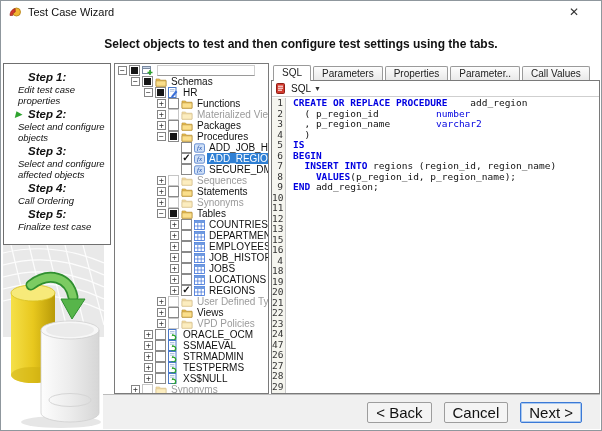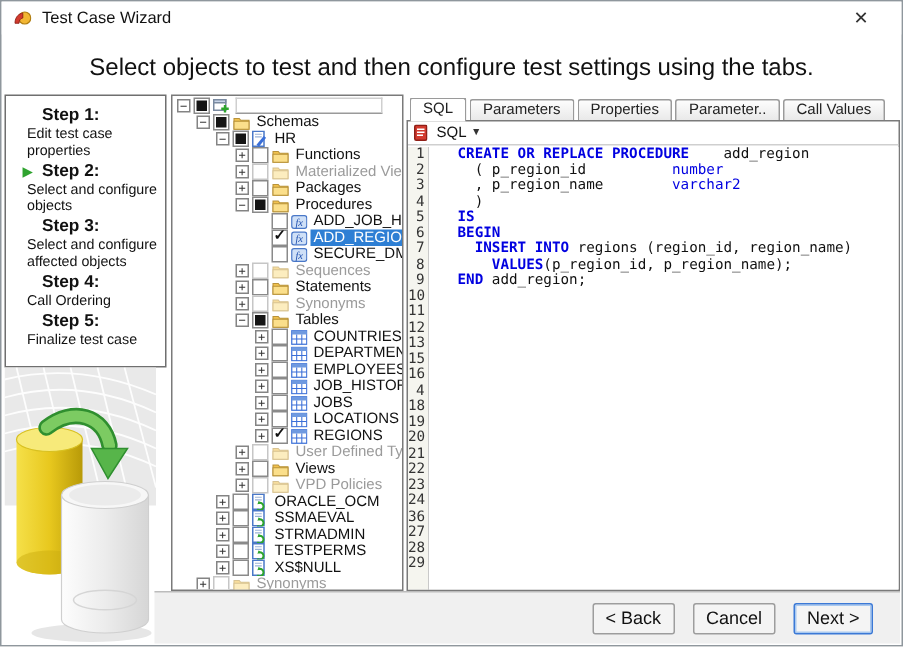--- a/index.html
+++ b/index.html
@@ -7,24 +7,24 @@
   .dialog{
     position:relative;width:602px;height:431px;background:#fff;
     border:1px solid #8f979d;font-family:"Liberation Sans",sans-serif;color:#111;
     overflow:hidden;
   }
   
   .titlebar{position:absolute;top:0;left:0;right:0;height:22px;display:flex;align-items:center;padding:0 8px;font-size:11px;background:#fff;}
   .titlebar .ttl{margin-left:5px;}
   .closebtn{margin-left:auto;margin-right:14px;font-size:12px;color:#333;cursor:default;line-height:1;}
   
-  .instruction{position:absolute;top:22px;left:0;right:0;height:40px;display:flex;justify-content:center;align-items:flex-start;padding-top:14px;font-weight:normal;font-size:16px;}
+  .instruction{position:absolute;top:22px;left:0;right:0;height:40px;display:flex;justify-content:center;align-items:flex-start;padding-top:14px;font-weight:bold;font-size:12px;}
   
   .steps{position:absolute;left:2px;top:62px;width:108px;height:182px;border:1px solid #6f6f6f;background:#fff;padding:7px 2px 0 12px;}
-  .step{position:relative;margin-bottom:2px;}
+  .step{position:relative;margin-bottom:2px;font-style:italic;}
   .step-title{font-weight:bold;font-size:11.5px;margin-left:12px;line-height:13px;}
   .step-desc{font-size:9.5px;margin-left:2px;line-height:11px;margin-bottom:2px;}
   .step-arrow{position:absolute;left:-1px;top:1px;color:var(--green);font-size:9px;line-height:10px;}
   
   .graphic{position:absolute;left:2px;top:244px;width:101px;height:185px;}
   
   .tree{position:absolute;left:113px;top:62px;width:155px;height:331px;border:1px solid #7a7a7a;background:#fff;overflow:hidden;font-size:10px;padding-top:1px;}
   .trow{display:flex;align-items:center;height:11px;white-space:nowrap;}
   .exp{flex:none;width:9px;height:9px;border:1px solid #848484;background:#fff;font:8px/7px "DejaVu Sans Mono",monospace;text-align:center;color:#333;margin-right:2px;}
   .exp.hid{visibility:hidden;}
@@ -46,26 +46,26 @@
   .editorbox{position:absolute;top:17px;left:0;right:0;bottom:0;border:1px solid #7a7a7a;background:#fff;}
   .toolbar{height:16px;display:flex;align-items:center;padding:0 6px 0 4px;border-bottom:1px solid #cfcfcf;font-size:10px;}
   .toolbar .sqldd{display:inline-flex;align-items:center;margin-left:4px;}
   .toolbar .caret{font-size:7px;margin-left:3px;color:#333;}
   .toolbar .obj{margin-left:auto;font-size:10px;color:#111;margin-top:36px;}
   .editor{position:absolute;top:17px;left:0;right:0;bottom:0;overflow:hidden;
     font-family:"DejaVu Sans Mono",monospace;font-size:9.5px;line-height:10.5px;
     background:linear-gradient(to right,#f5f5ef 0,#f5f5ef 13px,#c9c9c9 13px,#c9c9c9 14px,#fff 14px);}
   .cline{display:flex;height:10.5px;}
   .lnum{flex:none;width:13px;text-align:right;padding-right:2px;color:#333;}
-  .ctext{white-space:pre;padding-left:20px;}
+  .ctext{white-space:pre;padding-left:8px;}
   .kw{color:var(--kw);font-weight:bold;}
   .ty{color:var(--kw);}
   
   .footer{position:absolute;left:102px;right:1px;top:393px;bottom:1px;background:#f0f0f0;border-top:1px solid #bcbcbc;display:flex;align-items:center;justify-content:flex-end;gap:12px;padding-right:18px;}
-  .btn{min-width:50px;height:21px;font-size:12px;background:#f4f4f4;border:1px solid #9d9d9d;border-radius:2px;display:inline-flex;align-items:center;justify-content:center;padding:0 8px;color:#111;}
+  .btn{min-width:50px;height:21px;font-size:15px;background:#f4f4f4;border:1px solid #9d9d9d;border-radius:2px;display:inline-flex;align-items:center;justify-content:center;padding:0 8px;color:#111;}
   .btn.focused{border:1px solid #3b79d6;box-shadow:inset 0 0 0 1px #a9c9f0;}
 </style>
 </head>
 <body>
 
 <div class="dialog">
 
   <div class="titlebar">
     <span class="ticon">
       <svg width="12" height="12" viewBox="0 0 12 12">
@@ -606,21 +606,25 @@
           </div>
           <div class="cline">
             <span class="lnum">23</span>
             <span class="ctext"></span>
           </div>
           <div class="cline">
             <span class="lnum">24</span>
             <span class="ctext"></span>
           </div>
           <div class="cline">
-            <span class="lnum">36</span>
+            <span class="lnum">47</span>
+            <span class="ctext"></span>
+          </div>
+          <div class="cline">
+            <span class="lnum">26</span>
             <span class="ctext"></span>
           </div>
           <div class="cline">
             <span class="lnum">27</span>
             <span class="ctext"></span>
           </div>
           <div class="cline">
             <span class="lnum">28</span>
             <span class="ctext"></span>
           </div>

